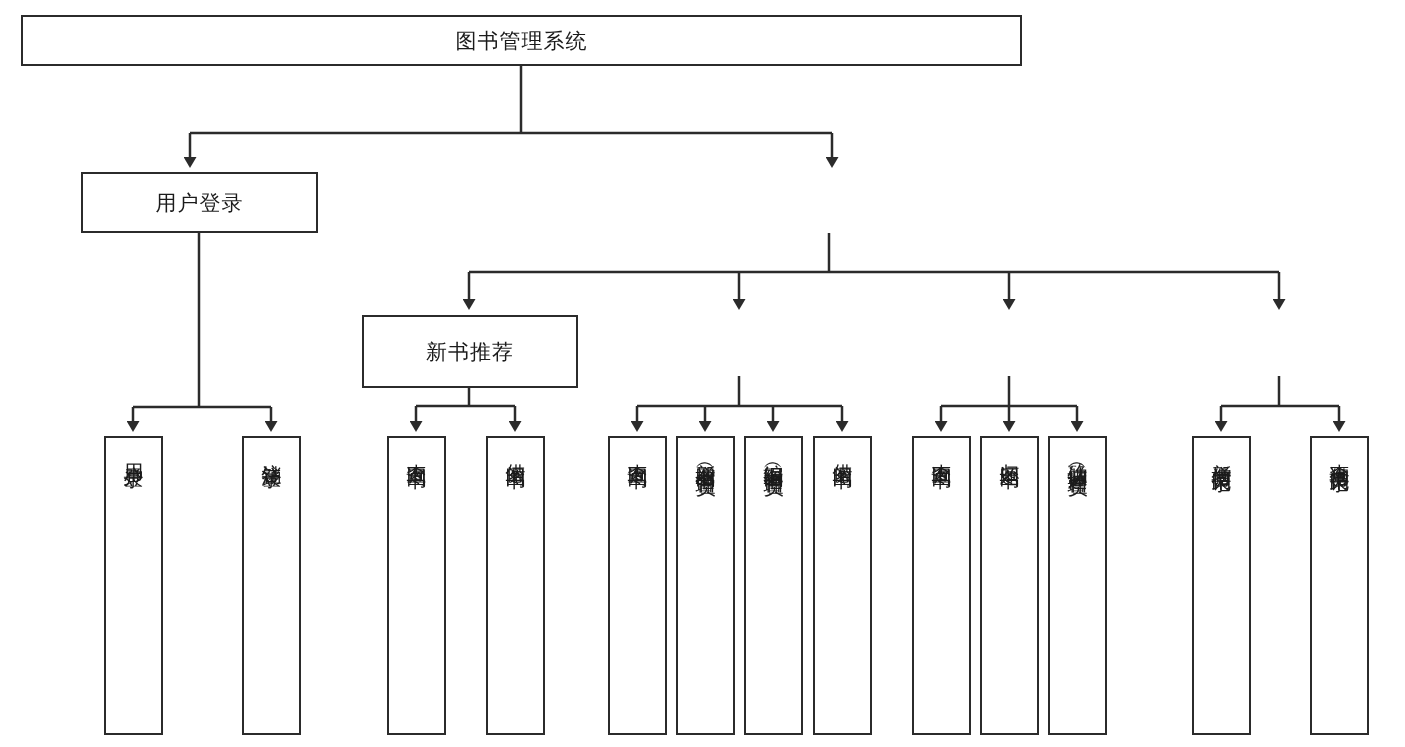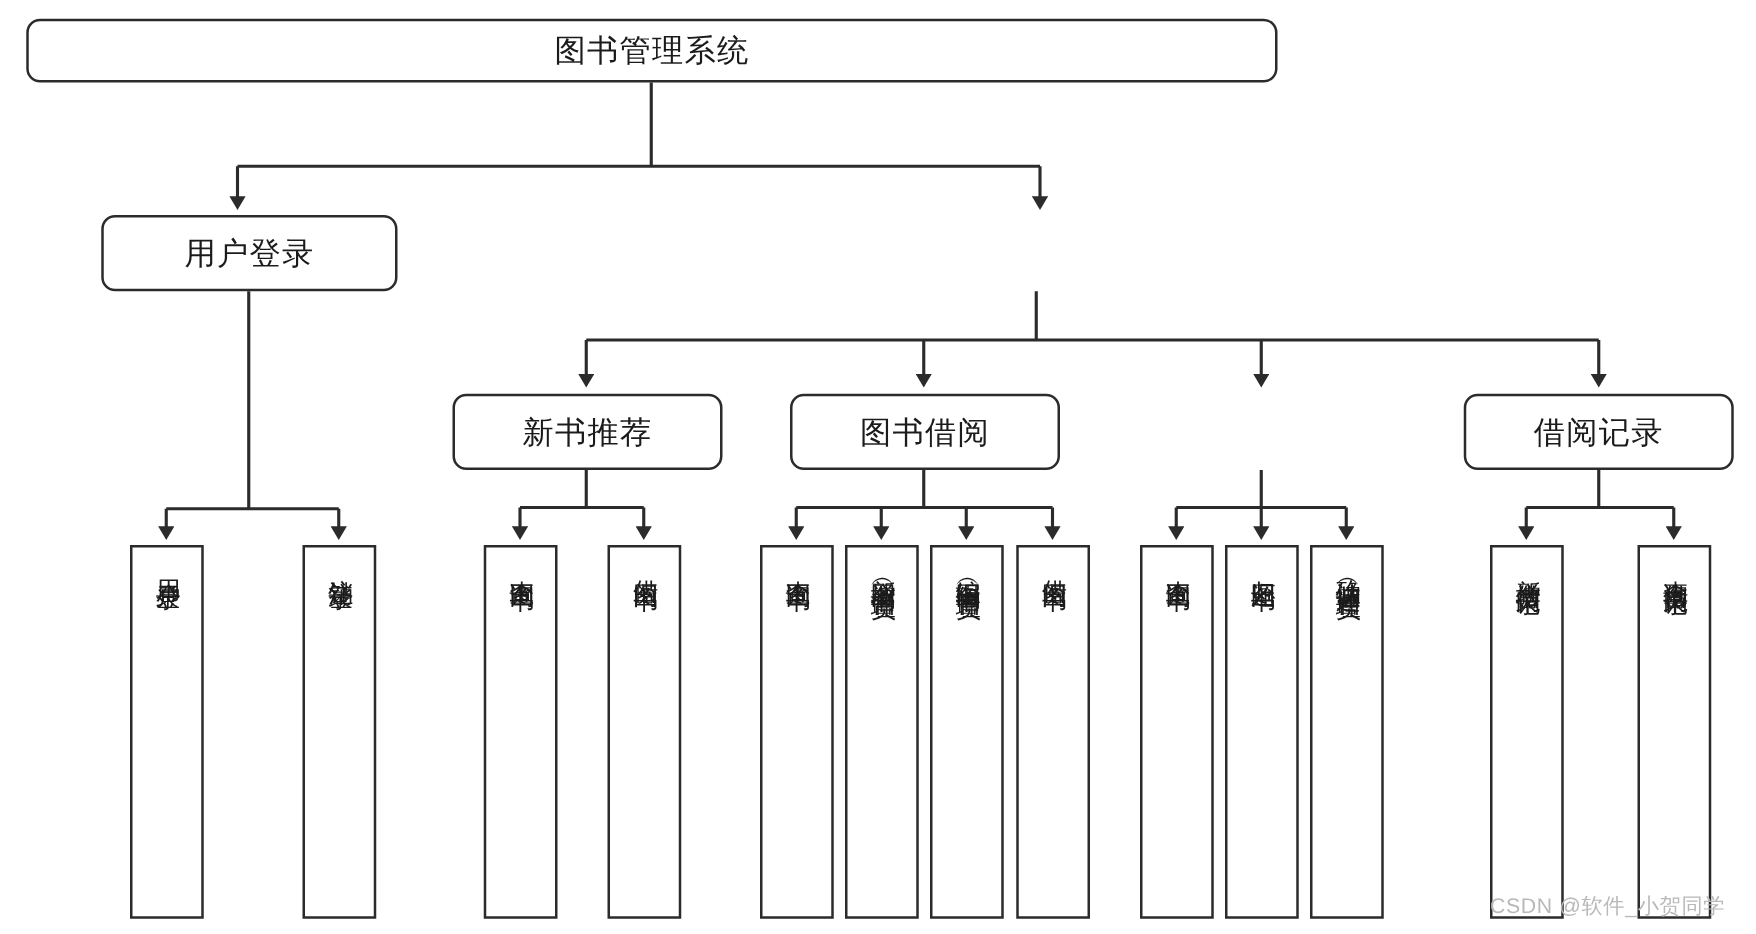--- a/index.html
+++ b/index.html
@@ -19,23 +19,22 @@
     position: absolute;
     box-sizing: border-box;
     border: 2px solid #2b2b2b;
     background: #ffffff;
     display: flex;
     align-items: center;
     justify-content: center;
     color: #1b1b1b;
   }
   .node.horiz {
-    font-size: 25px;
+    font-size: 21px;
     letter-spacing: 1px;
-    border-radius: 11px;
   }
   .node.vert {
     font-size: 20px;
     letter-spacing: 2px;
     padding-top: 10px;
     align-items: flex-start;
   }
   .node.vert .vtext {
     writing-mode: vertical-rl;
     text-orientation: upright;
@@ -117,28 +116,22 @@
   </svg>
 
   <div class="node horiz" style="left:21px; top:15px; width:1001px; height:51px;">
     <span>图书管理系统</span>
   </div>
 
   <div class="node horiz" style="left:81px; top:172px; width:237px; height:61px;">
     <span>用户登录</span>
   </div>
 
-  <div class="node horiz" style="left:362px; top:315px; width:216px; height:61px;">
+  <div class="node horiz" style="left:362px; top:315px; width:216px; height:73px;">
     <span>新书推荐</span>
-  </div>
-  <div class="node horiz" style="left:632px; top:315px; width:216px; height:61px;">
-    <span>图书借阅</span>
-  </div>
-  <div class="node horiz" style="left:1171px; top:315px; width:216px; height:61px;">
-    <span>借阅记录</span>
   </div>
 
   <div class="node vert" style="left:104px; top:436px; width:59px; height:299px;">
     <span class="vtext">用户登录</span>
   </div>
   <div class="node vert" style="left:242px; top:436px; width:59px; height:299px;">
     <span class="vtext">注销登录</span>
   </div>
 
   <div class="node vert" style="left:387px; top:436px; width:59px; height:299px;">
@@ -171,15 +164,14 @@
     <span class="vtext">确认归还（管理员）</span>
   </div>
 
   <div class="node vert" style="left:1192px; top:436px; width:59px; height:299px;">
     <span class="vtext">新增借阅记录</span>
   </div>
   <div class="node vert" style="left:1310px; top:436px; width:59px; height:299px;">
     <span class="vtext">查询借阅记录</span>
   </div>
 
-  <div class="watermark">CSDN @软件_小贺同学</div>
 
 </div>
 
 </body></html>

